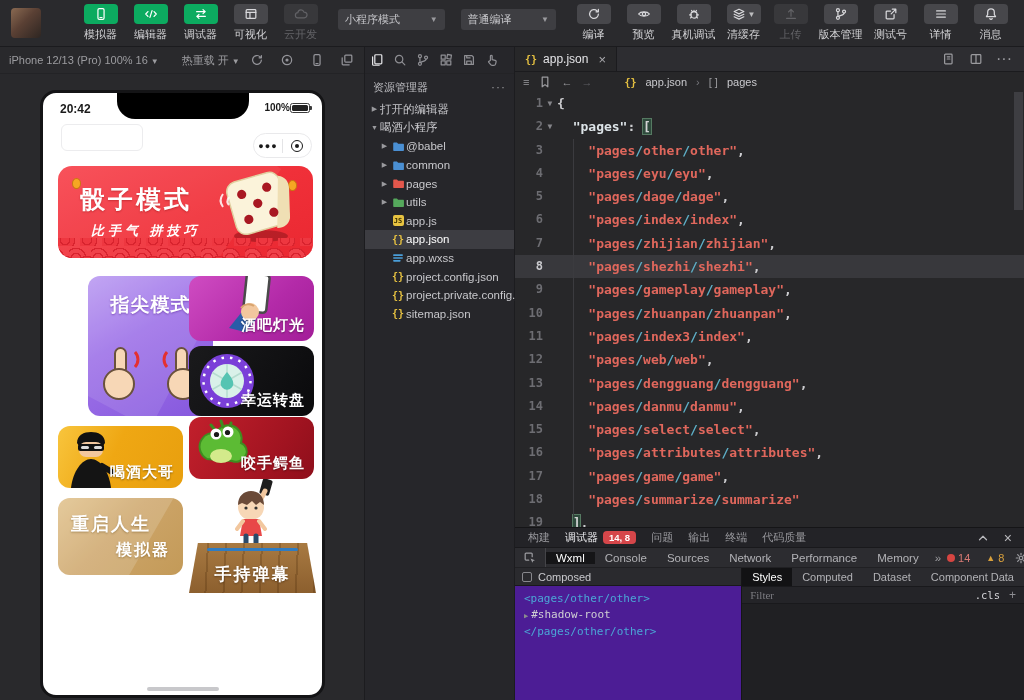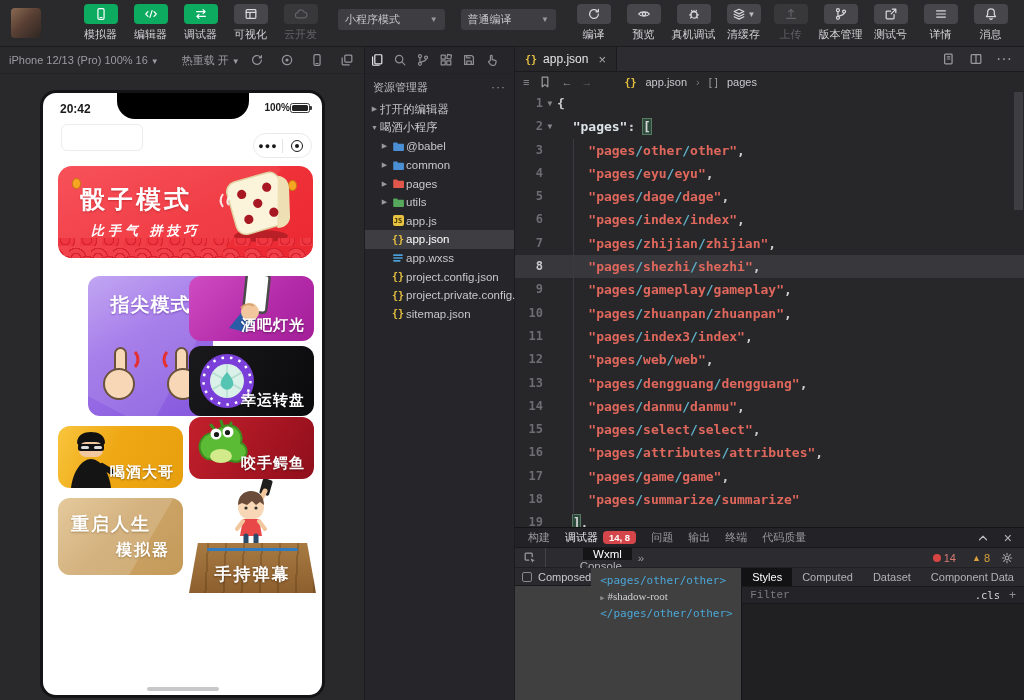--- a/index.html
+++ b/index.html
@@ -143,33 +143,33 @@
   .dt-tab { display:flex; align-items:center; padding:0 10px; cursor:pointer; white-space:nowrap; }
   .dt-tab.active { background:#151517; color:#fff; }
   .dt-more { display:flex; align-items:center; padding:0 6px; color:#9c9ca0; }
   .dt-actions { margin-left:auto; display:flex; align-items:center; gap:10px; padding-right:10px; }
   .err-dot { width:8px; height:8px; background:#d64541; border-radius:50%; display:inline-block; margin-right:3px; }
   .err-txt { color:#d87a74; font-size:11px; }
   .warn-tri { color:#d8a03c; font-size:9px; margin:0 3px 0 6px; }
   .warn-txt { color:#d8a03c; font-size:11px; }
   .dt-icons { color:#9c9ca0; display:flex; gap:10px; align-items:center; }
   .dbg-content { position:absolute; top:40px; left:0; right:0; bottom:0; display:flex; }
-  .elements-pane { width:310px; border-right:1px solid #151517; background:#404040; display:flex; flex-direction:row; }
+  .elements-pane { width:310px; border-right:1px solid #151517; background:#4c1d95; display:flex; flex-direction:column; }
   .composed-row { height:18px; background:#2a2a2e; border-bottom:1px solid #19191c; display:flex; align-items:center; gap:6px; padding-left:7px; font-size:11px; color:#c9c9cd; flex:none; }
   .checkbox { width:10px; height:10px; border:1px solid #88888d; border-radius:2px; background:transparent; }
   .el-tree { font-family:"DejaVu Sans Mono",monospace; font-size:11px; line-height:15.5px; padding:5px 0 0 9px; }
   .el-tag { color:#4ba6d6; }
-  .el-shadow { color:#cfcfd3;font-family:Liberation Serif, serif; }
+  .el-shadow { color:#cfcfd3; }
   .el-arr { color:#8a8a8f; font-size:7px; margin-right:3px; }
   .styles-pane { flex:1; background:#202023; display:flex; flex-direction:column; }
   .styles-tabs { height:19px; background:#2a2a2e; display:flex; font-size:11px; color:#b2b2b6; border-bottom:1px solid #19191c; flex:none; }
   .st-tab { display:flex; align-items:center; padding:0 10px; cursor:pointer; white-space:nowrap; }
   .st-tab.active { background:#121214; color:#fff; }
   .filter-row { height:17px; display:flex; align-items:center; padding:0 8px; background:#242428; border-bottom:1px solid #19191c; flex:none; }
-  .filter-input { background:transparent; border:none; outline:none; color:#c9c9cd; font-size:11px; width:120px; font-family:Liberation Mono, monospace; }
+  .filter-input { background:transparent; border:none; outline:none; color:#c9c9cd; font-size:11px; width:120px; font-family:Liberation Serif, serif; }
   .filter-input::placeholder { color:#7c7c81; }
   .cls-lab { margin-left:auto; color:#d2d2d6; font-size:10.5px; font-family:"DejaVu Sans Mono",monospace; }
   .plus-ic { color:#8e8e93; margin-left:9px; font-size:12px; }
   svg { display:block; }
 </style>
 </head>
 <body>
 
 <div class="app">
 
@@ -714,21 +714,21 @@
     </div>
     <div class="dbg-row2">
       <span class="inspect-wrap">
           <span>
             <svg width="14" height="14" viewBox="0 0 16 16" fill="none" stroke="currentColor" stroke-width="1.4" stroke-linecap="round" stroke-linejoin="round">
               <path d="M10.5 6.5V3.5a1 1 0 0 0-1-1h-6a1 1 0 0 0-1 1v6a1 1 0 0 0 1 1h3"></path>
               <path d="m8.6 8.6 5 1.9-2.1.8-.8 2.1z" fill="currentColor" stroke="none"></path>
             </svg>
           </span>
         </span>
-      <span id="devtools-tabs" style="display:flex;align-items:flex-end;flex-direction:column;">
+      <span id="devtools-tabs" style="display:flex;align-items:center;">
           <span class="dt-tab active">Wxml</span>
           <span class="dt-tab">Console</span>
           <span class="dt-tab">Sources</span>
           <span class="dt-tab">Network</span>
           <span class="dt-tab">Performance</span>
           <span class="dt-tab">Memory</span>
         </span>
       <span class="dt-more">»</span>
       <span class="dt-actions">
         <span style="display:flex;align-items:center;">

